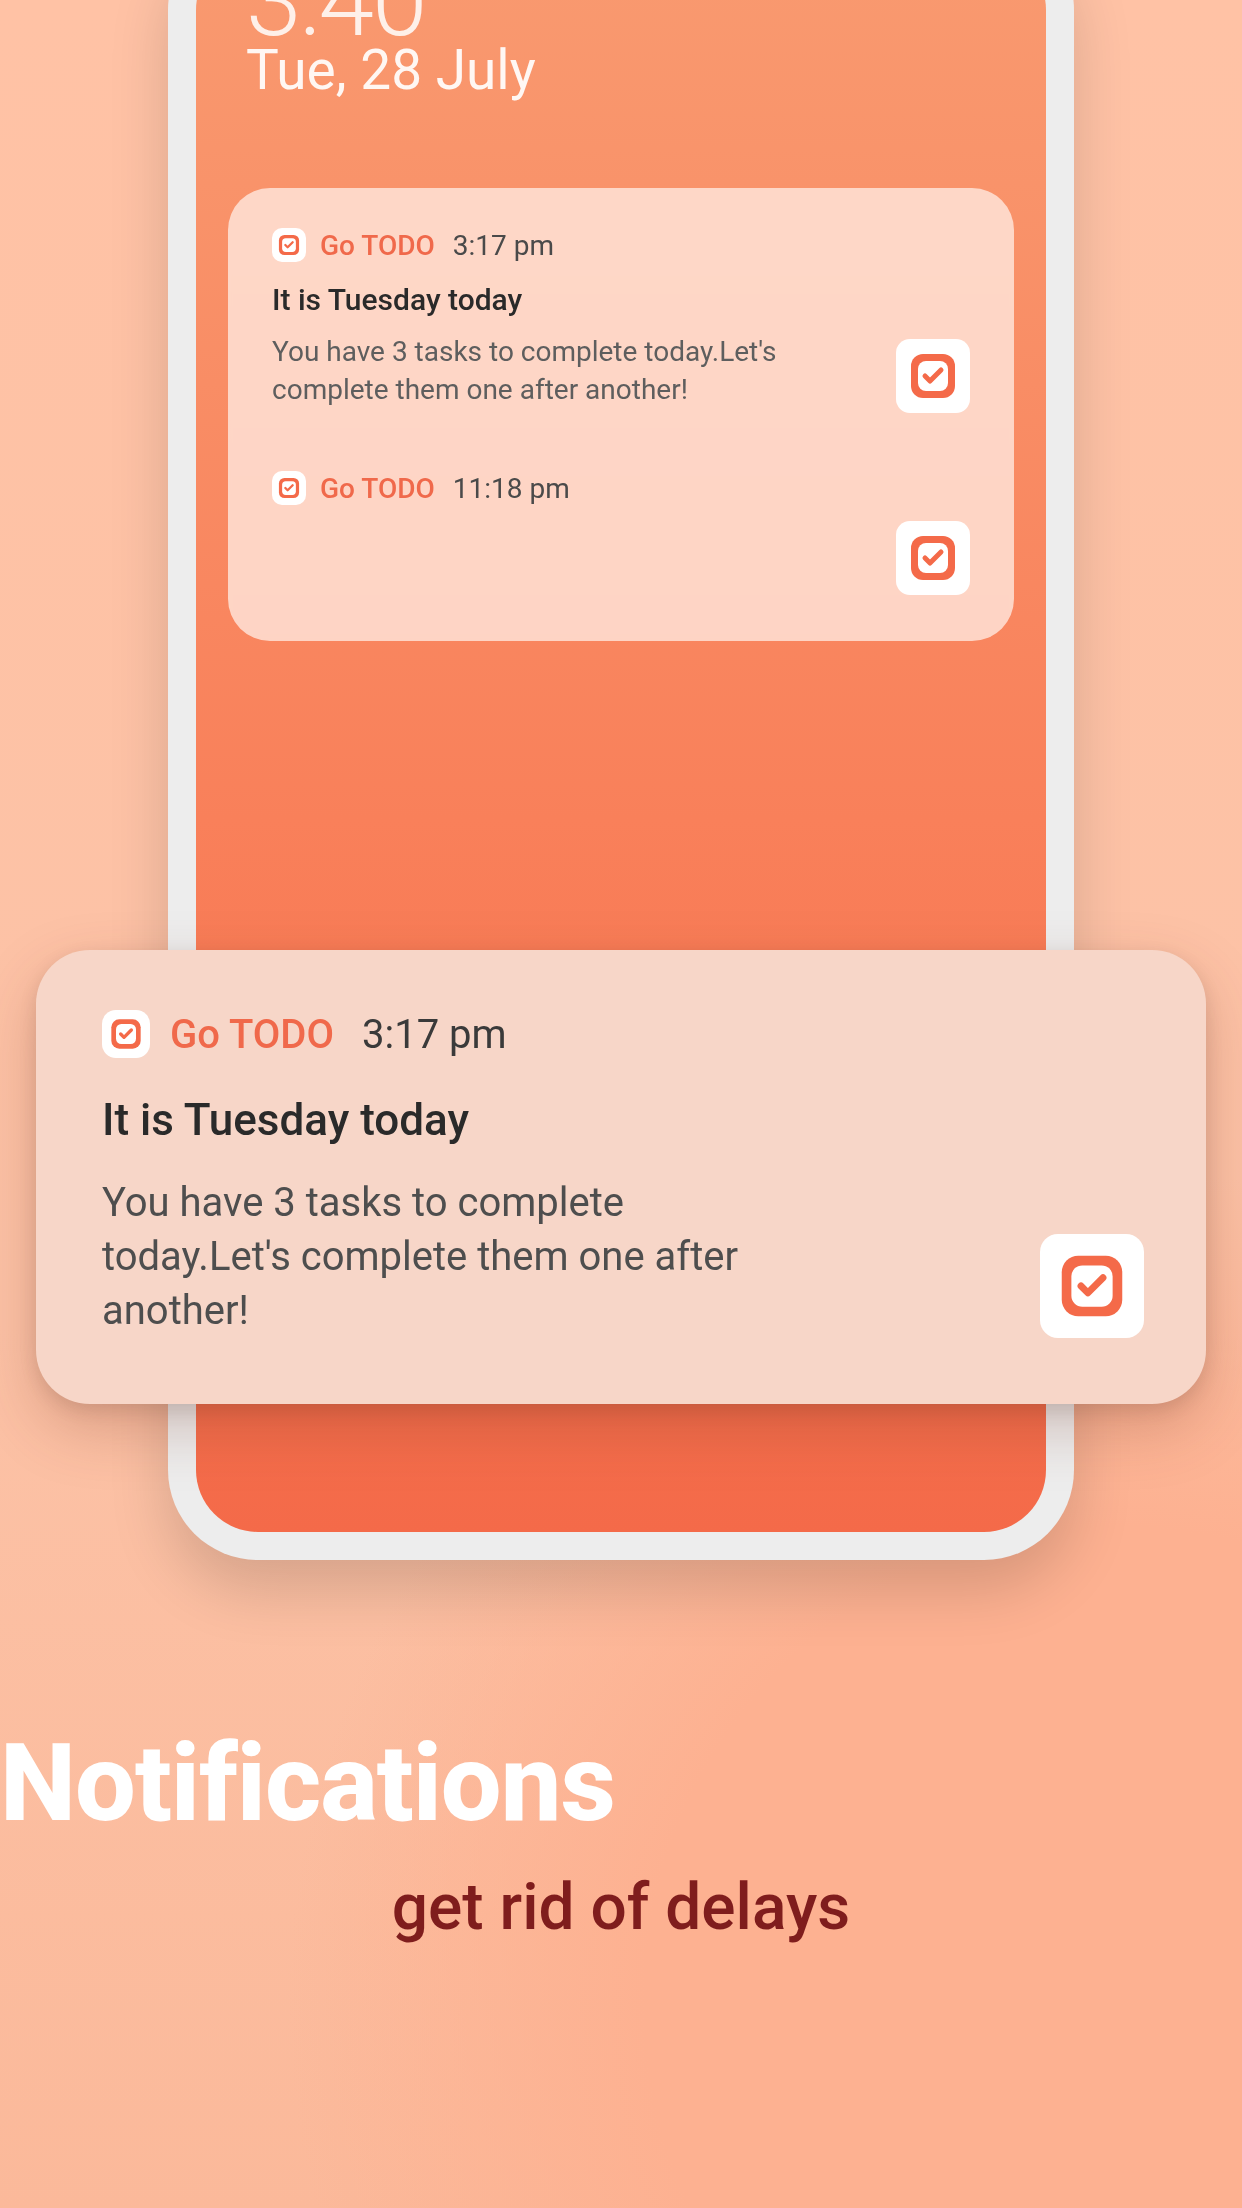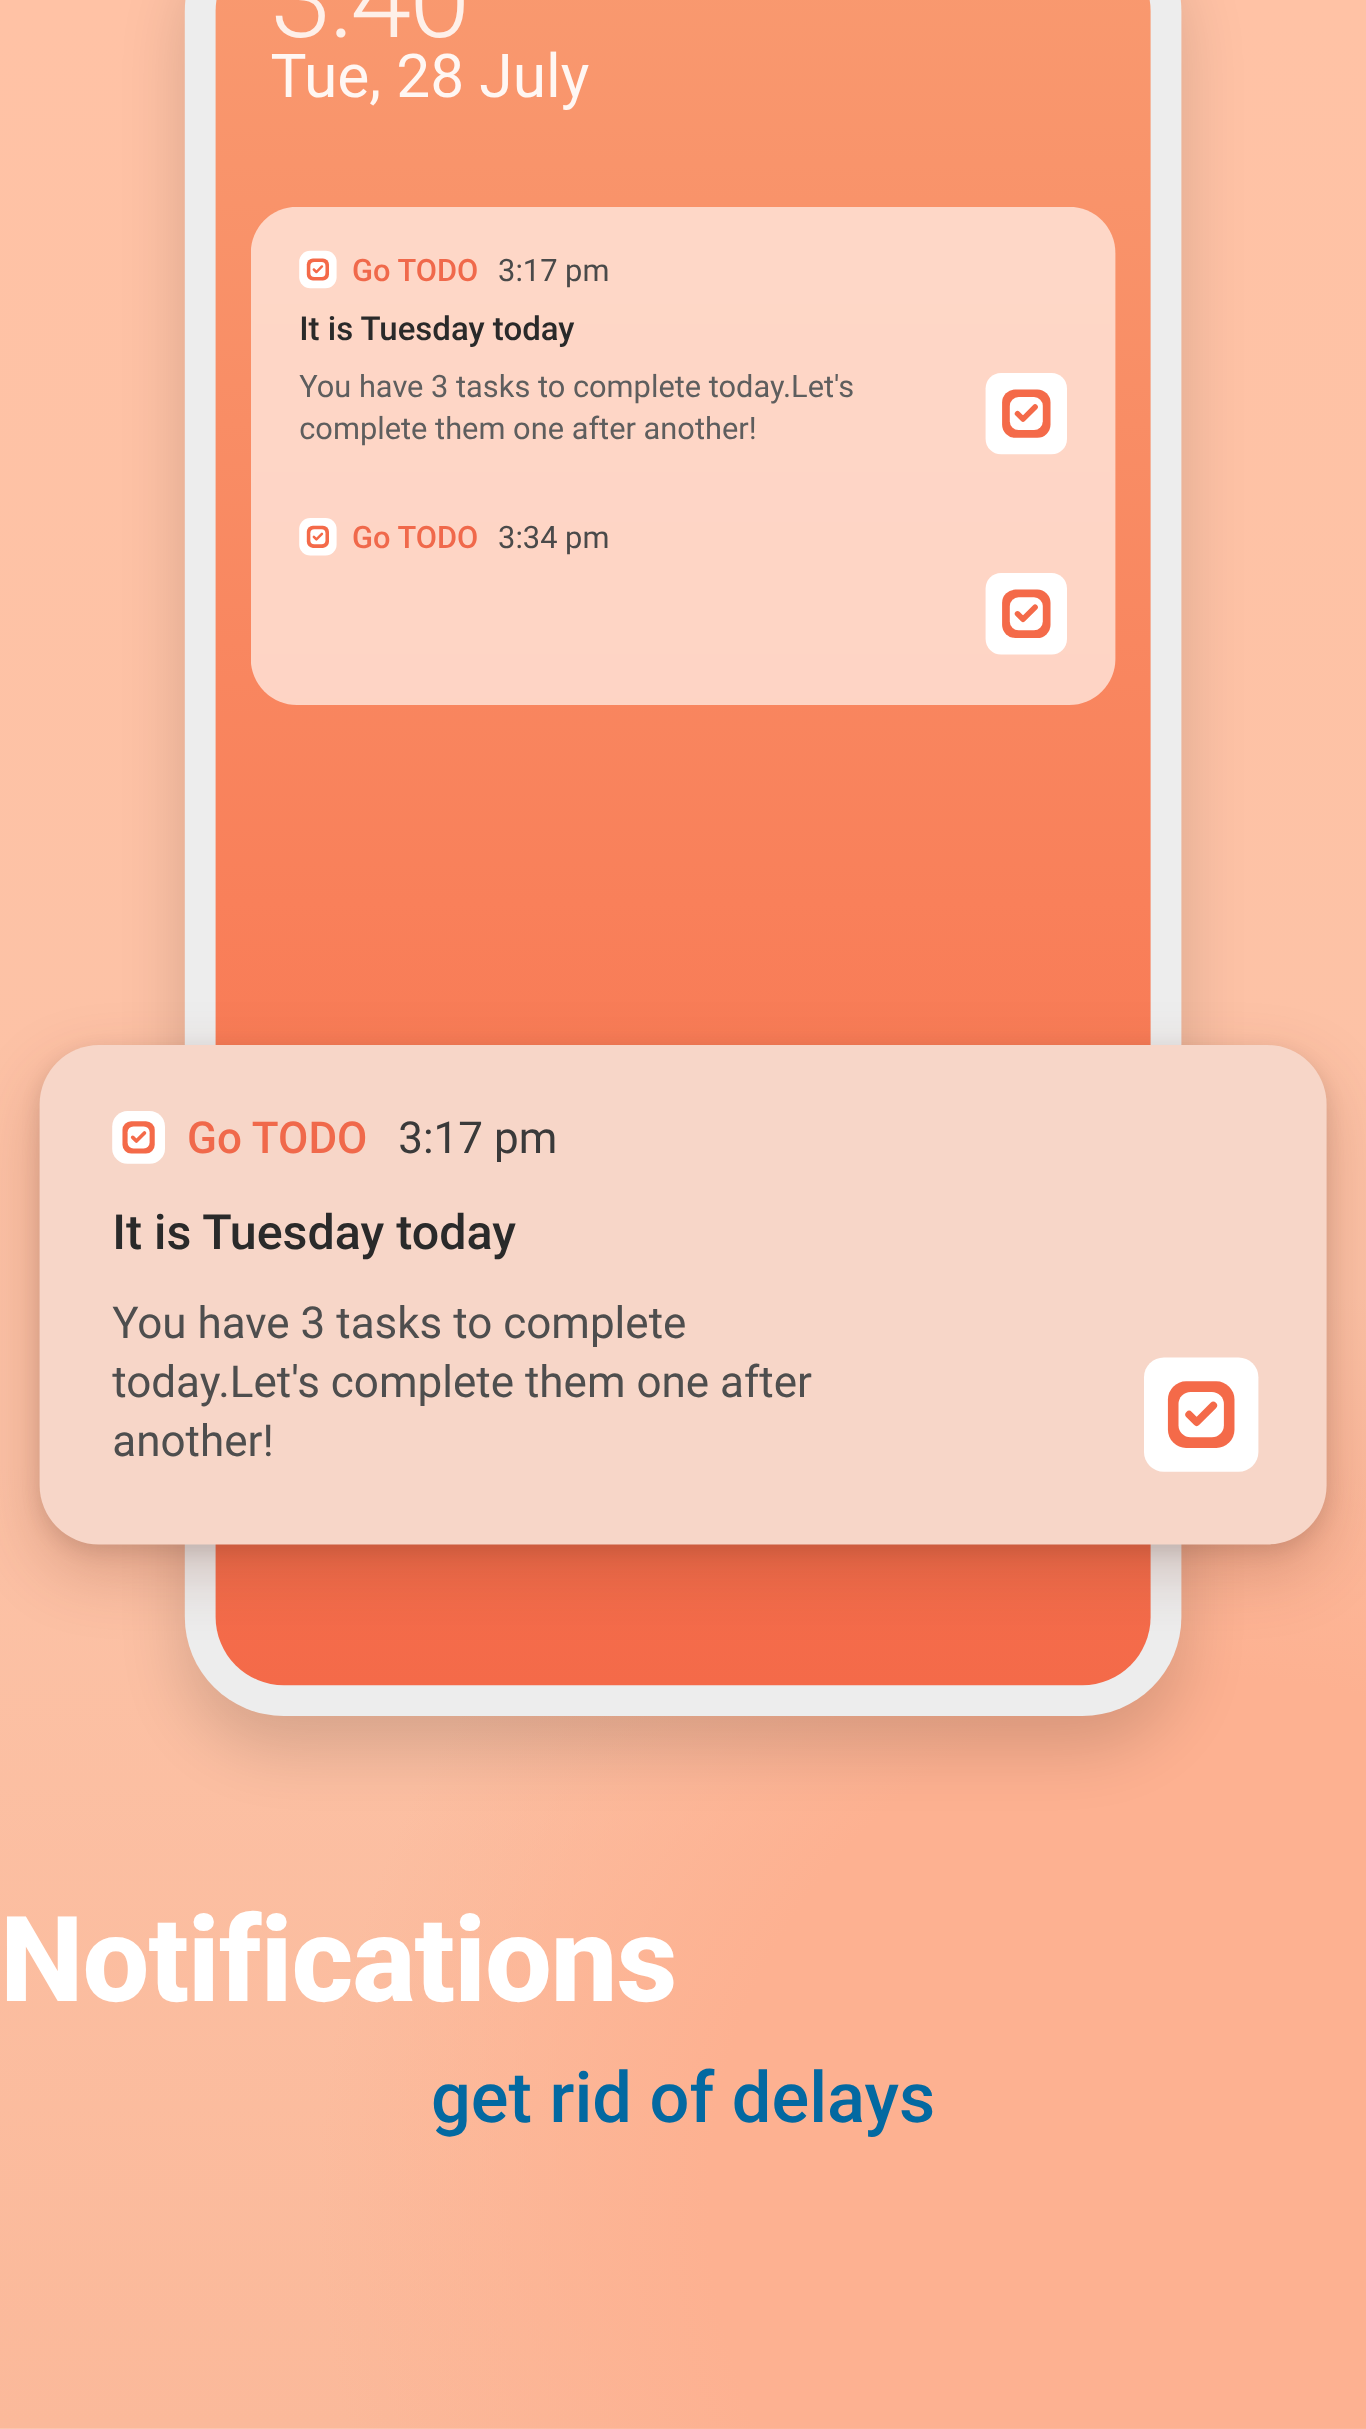--- a/index.html
+++ b/index.html
@@ -198,21 +198,21 @@
     color: #fff;
     font-size: 108px;
     font-weight: 800;
     letter-spacing: -1px;
   }
   .subline {
     position: absolute;
     top: 1870px;
     left: 0; right: 0;
     text-align: center;
-    color: #0369a1;
+    color: #7f1d1d;
     font-size: 64px;
     font-weight: 500;
   }
 
   
   .sn-app-icon svg { width: 22px; height: 22px; }
   .sn-thumb svg    { width: 48px; height: 48px; }
   .bn-app-icon svg { width: 32px; height: 32px; }
   .bn-thumb svg    { width: 66px; height: 66px; }
 </style>
@@ -259,21 +259,21 @@
       </div>
 
       <div class="small-notif">
         <div class="sn-head">
           <span class="sn-app-icon">
             <svg viewBox="0 0 48 48">
                 <use href="#gotodo-logo"></use>
               </svg>
           </span>
           <span class="sn-app-name">Go TODO</span>
-          <span class="sn-time">3:34 pm</span>
+          <span class="sn-time">11:18 pm</span>
         </div>
         <span class="sn-thumb">
           <svg viewBox="0 0 48 48">
               <use href="#gotodo-logo"></use>
             </svg>
         </span>
       </div>
 
     </div>
   </div>

